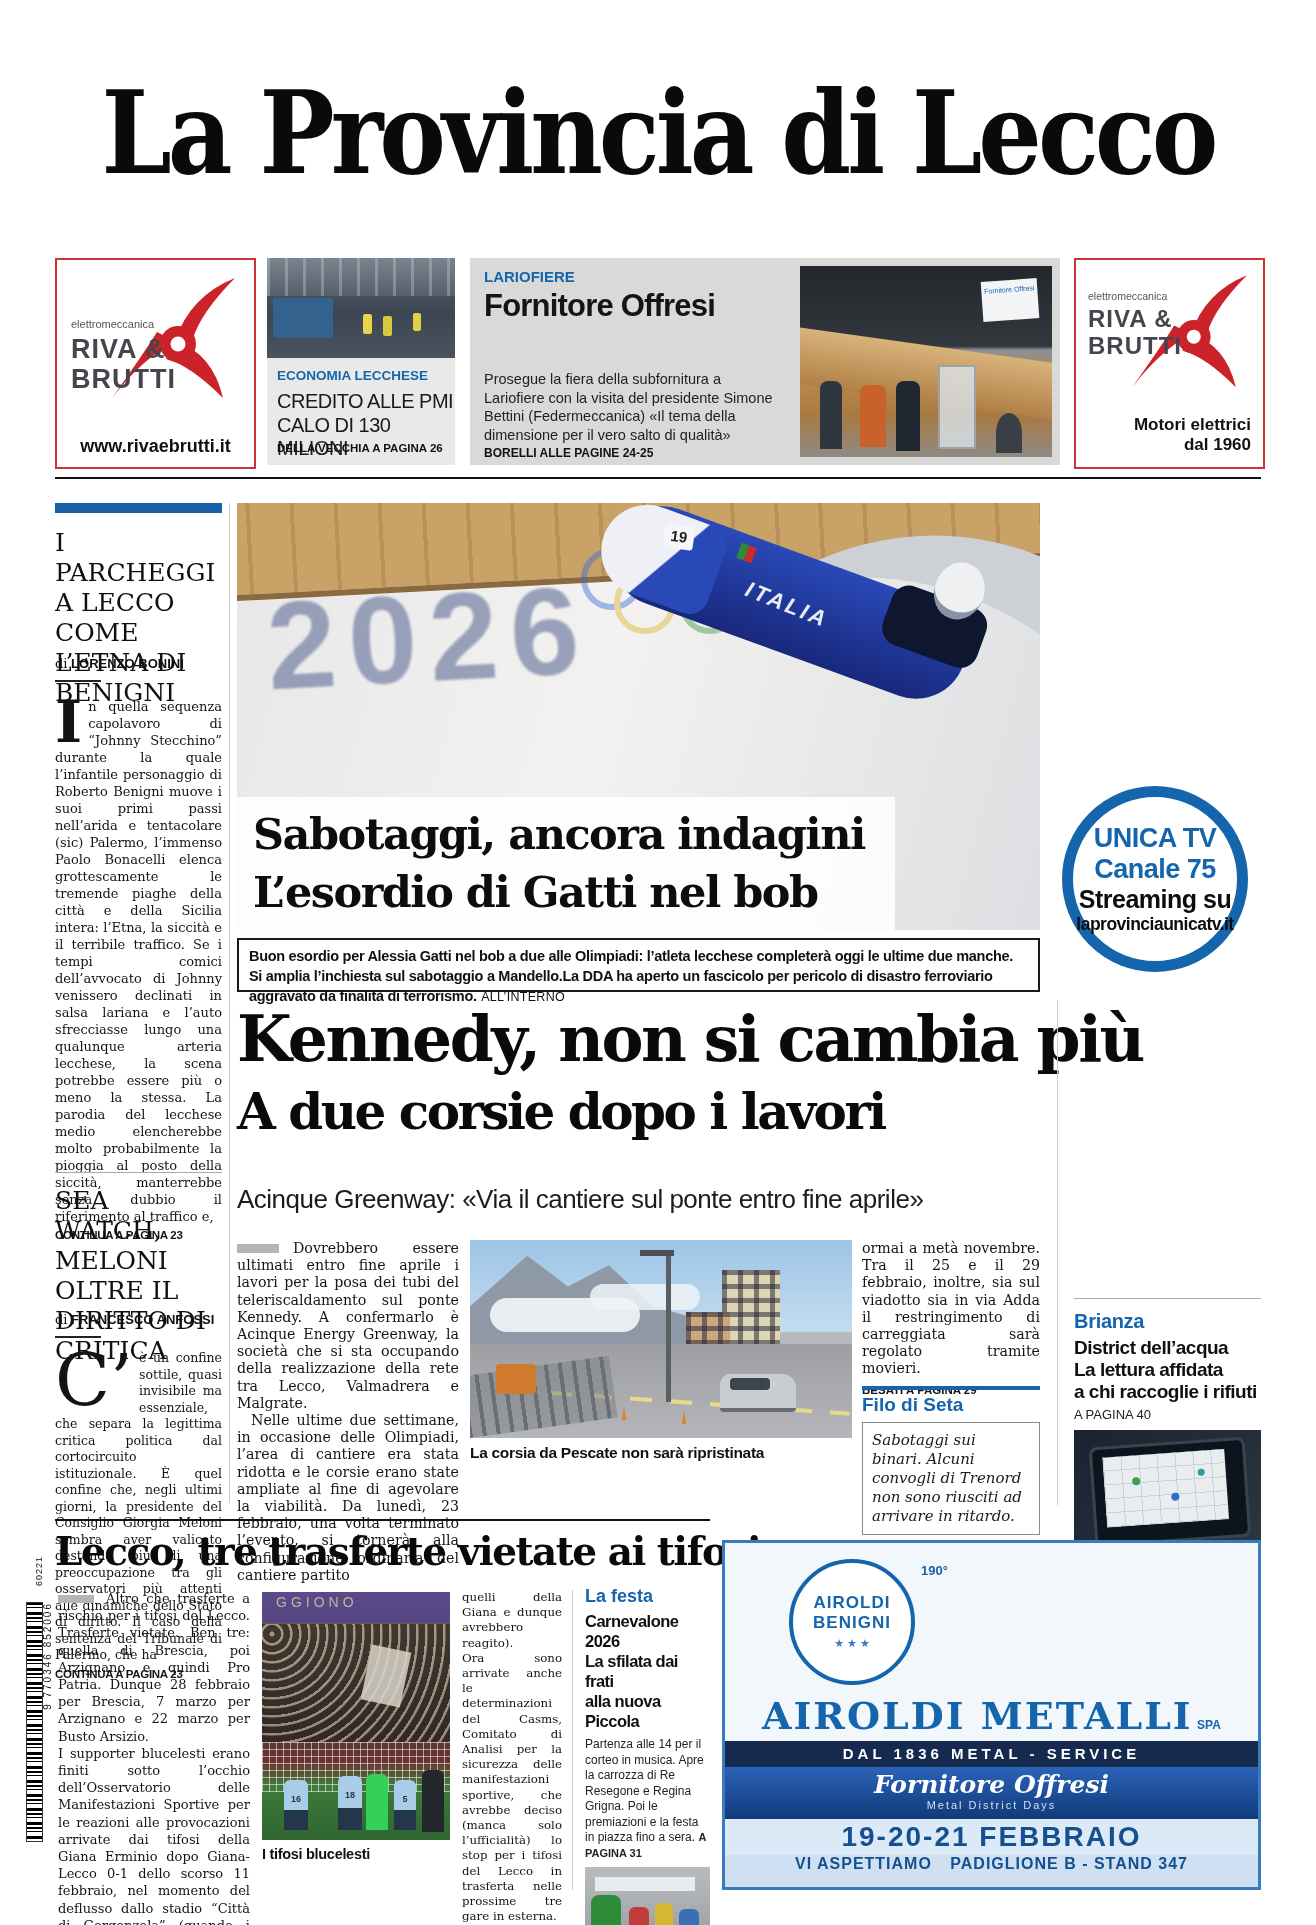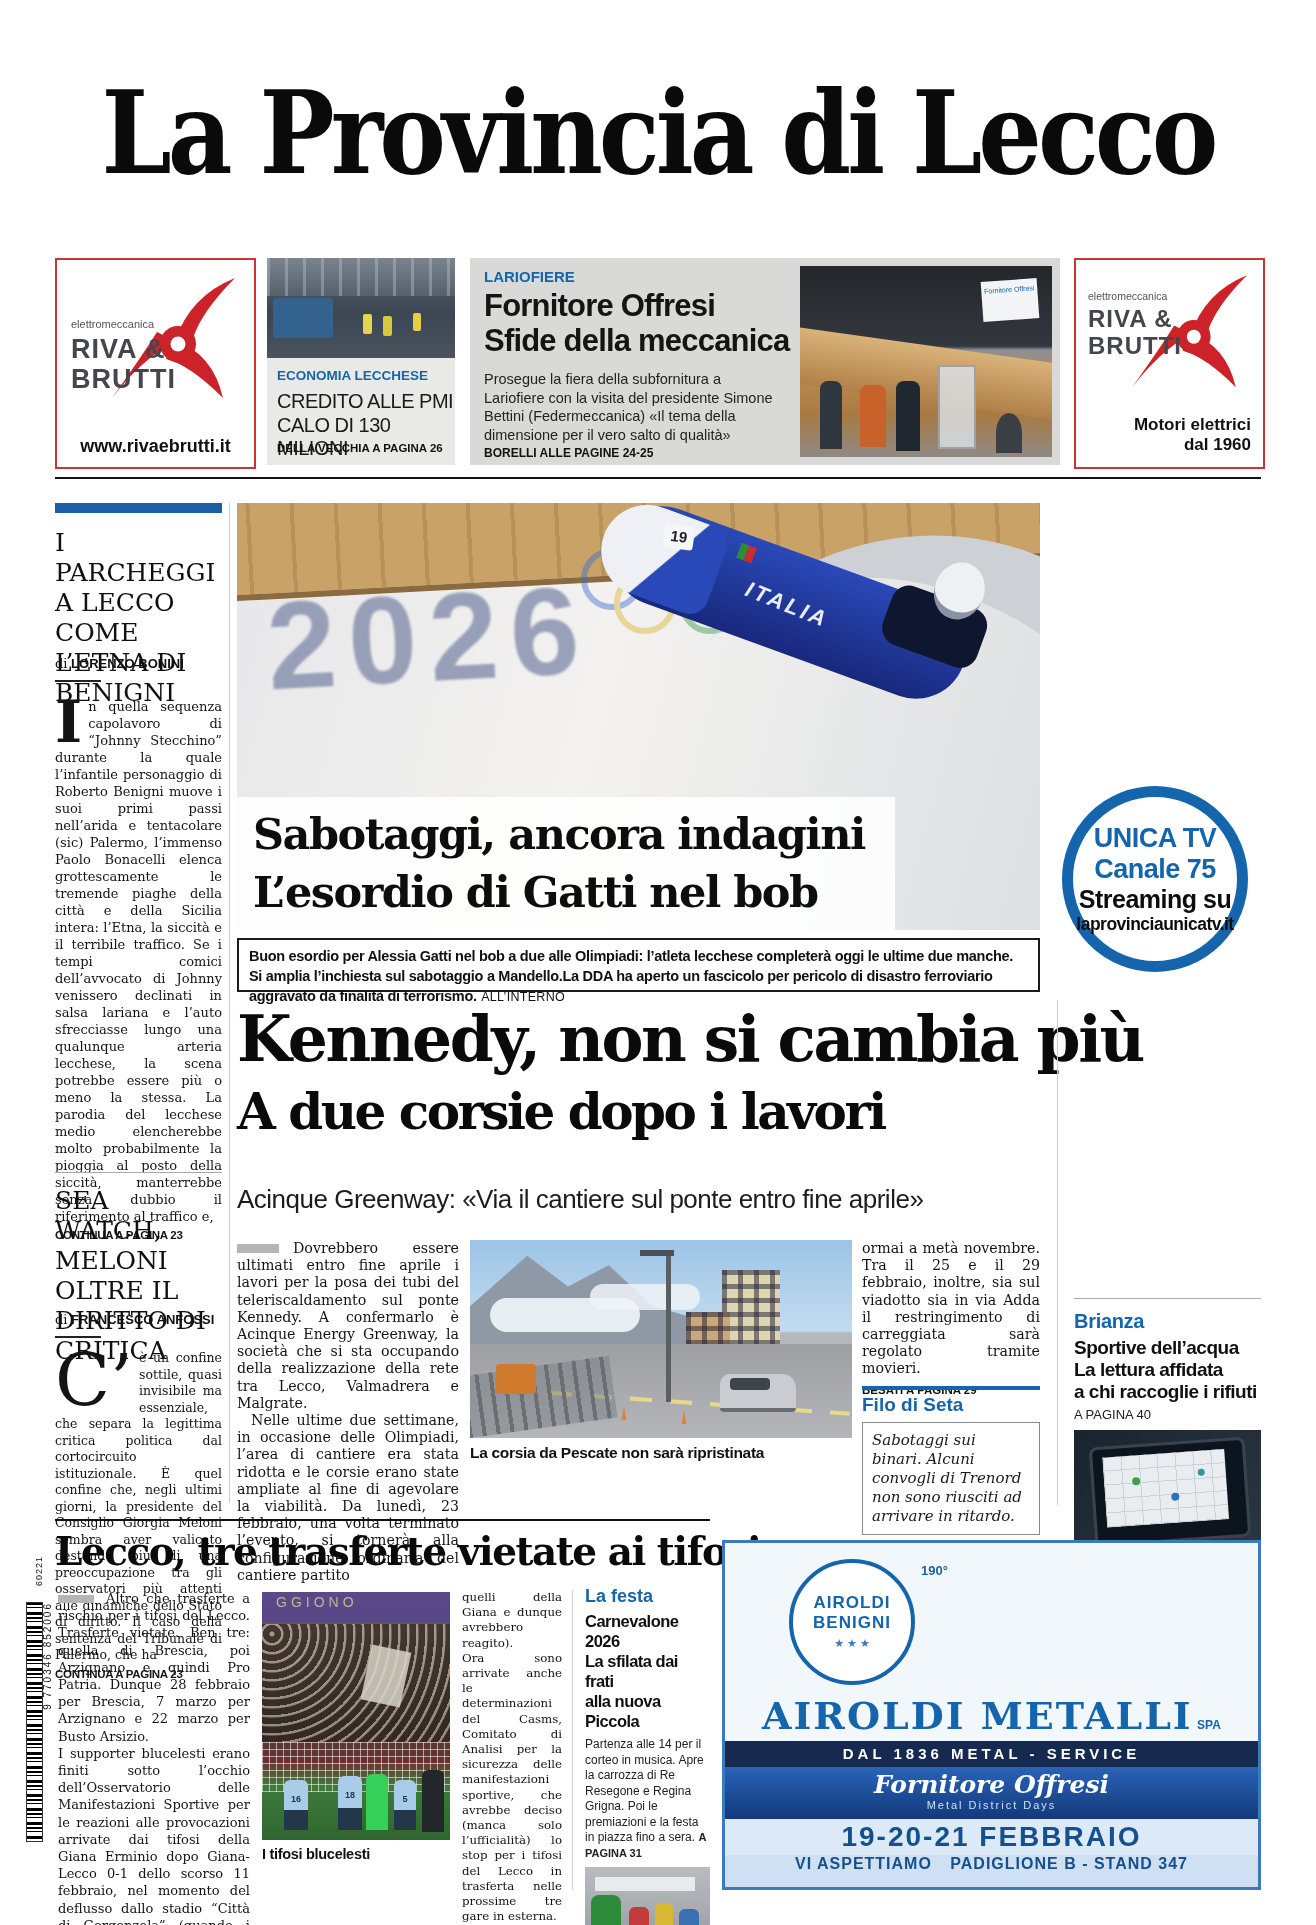--- a/index.html
+++ b/index.html
@@ -60,21 +60,20 @@
     <div class="abs" style="left:10px;top:156px;font-size:20px;font-weight:500;letter-spacing:-0.5px;color:#1a1a1a;">CALO DI 130 MILIONI</div>
     <div class="abs" style="left:10px;top:184px;font-size:11.5px;font-weight:bold;">
       <span>DELLA VECCHIA</span>
       <span class="pageref">A PAGINA 26</span>
     </div>
   </div>
 
   <div class="abs" style="left:470px;top:258px;width:590px;height:207px;background:#d9d9d7;">
     <div class="abs kicker" style="left:14px;top:10px;font-size:15px;">LARIOFIERE</div>
     <div class="abs" style="left:14px;top:30px;font-size:31px;font-weight:800;letter-spacing:-0.8px;color:#141414;">Fornitore Offresi</div>
-    <div class="abs" style="left:14px;top:65px;font-size:31px;font-weight:800;letter-spacing:-0.8px;color:#141414;">Sfide della meccanica</div>
     <div class="abs" style="left:14px;top:112px;width:300px;font-size:14.5px;line-height:18.5px;color:#222;">Prosegue la fiera della subfornitura a Lariofiere con la visita del presidente Simone Bettini (Federmeccanica) «Il tema della dimensione per il vero salto di qualità»</div>
     <div class="abs" style="left:14px;top:188px;font-size:12px;font-weight:bold;">
       <span>BORELLI</span>
       <span class="pageref">ALLE PAGINE 24-25</span>
     </div>
     <div class="photo" style="left:330px;top:8px;width:252px;height:191px;background:linear-gradient(180deg,#23272c 0%,#33383e 42%,#8c8f93 44%,#b98a4e 60%,#a87a42 78%,#8f8a84 100%);">
       <div class="abs" style="left:-20px;top:80px;width:300px;height:56px;background:linear-gradient(180deg,#d9b37a,#b08048);transform:rotate(8deg);"></div>
       <div class="abs" style="right:14px;top:14px;width:56px;height:34px;background:#f2f4f6;transform:rotate(-4deg);font-size:7px;color:#1565ad;text-align:center;padding-top:6px;">
         <span>Fornitore Offresi</span>
       </div>
@@ -223,21 +222,21 @@
     </div>
   </div>
 
   <div class="abs vline" style="left:1057px;top:1000px;height:505px;"></div>
 
 
   <div class="abs thinrule" style="left:1074px;top:1298px;width:187px;height:1px;"></div>
 
   <div class="abs" style="left:1074px;top:1310px;width:187px;">
     <div style="font-size:20px;font-weight:800;color:#1565ad;letter-spacing:-0.3px;">Brianza</div>
-    <div style="margin-top:4px;font-size:19px;font-weight:800;letter-spacing:-0.5px;line-height:22px;color:#101010;">Sportive dell’acqua</div>
+    <div style="margin-top:4px;font-size:19px;font-weight:800;letter-spacing:-0.5px;line-height:22px;color:#101010;">District dell’acqua</div>
     <div style="font-size:19px;font-weight:800;letter-spacing:-0.5px;line-height:22px;color:#101010;">La lettura affidata</div>
     <div style="font-size:19px;font-weight:800;letter-spacing:-0.5px;line-height:22px;color:#101010;">a chi raccoglie i rifiuti</div>
     <div style="margin-top:4px;font-size:13px;color:#222;">A PAGINA 40</div>
     <div class="photo" style="position:relative;margin-top:8px;width:187px;height:118px;background:linear-gradient(135deg,#1a2430,#2a3642);">
       <div class="abs" style="left:18px;top:12px;width:150px;height:94px;background:#0c141e;border-radius:8px;transform:rotate(-4deg);border:3px solid #39434e;">
         <div class="abs" style="left:10px;top:8px;width:122px;height:70px;background:#e9edf0;">
           <div class="abs" style="left:0;top:0;right:0;bottom:0;background:repeating-linear-gradient(90deg,#c9d2d8 0 1px,transparent 1px 18px),repeating-linear-gradient(0deg,#c9d2d8 0 1px,transparent 1px 14px);"></div>
           <div class="abs" style="left:28px;top:22px;width:8px;height:8px;border-radius:50%;background:#3aa14e;"></div>
           <div class="abs" style="left:66px;top:40px;width:8px;height:8px;border-radius:50%;background:#2e6fc0;"></div>
           <div class="abs" style="left:94px;top:18px;width:7px;height:7px;border-radius:50%;background:#2e9aa0;"></div>

